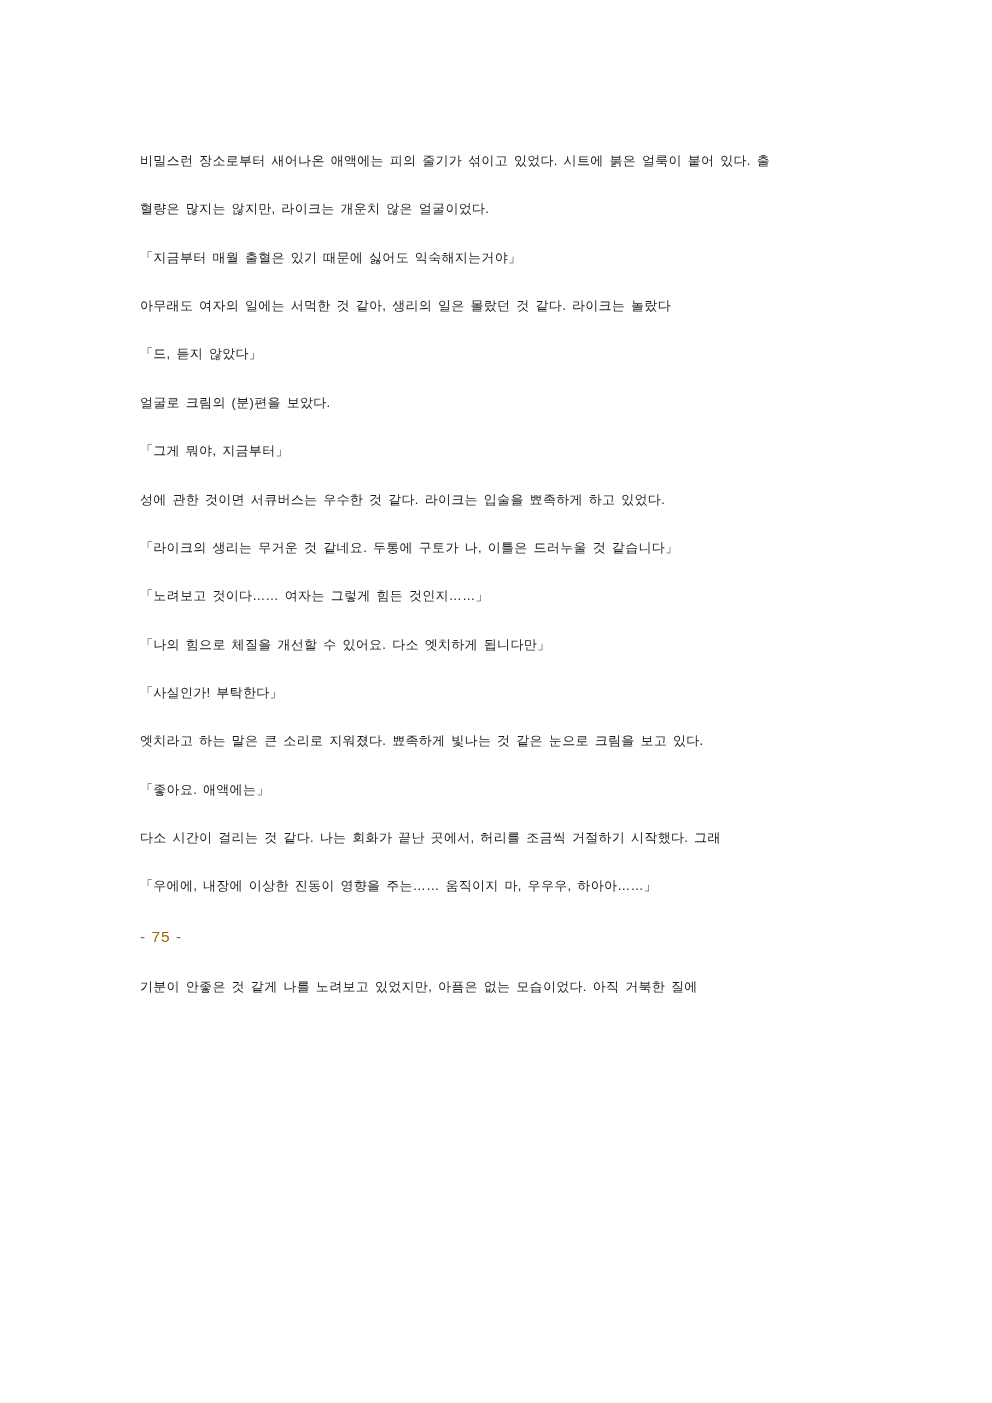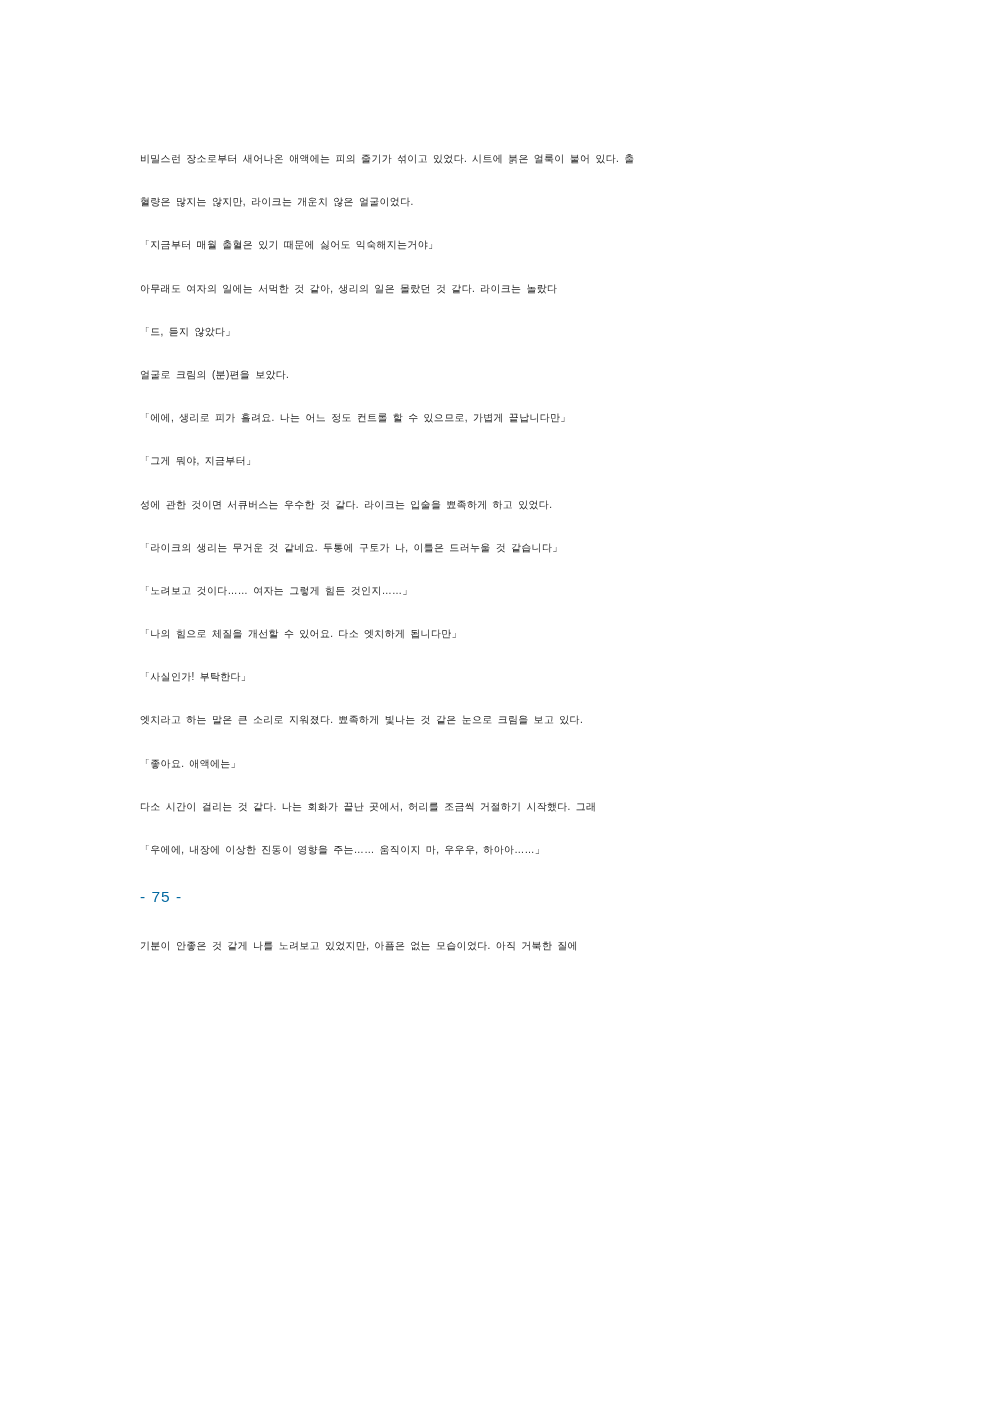--- a/index.html
+++ b/index.html
@@ -18,48 +18,47 @@
     position: relative;
     width: 992px;
     height: 1403px;
     box-sizing: border-box;
     padding: 150px 140px 0 140px;
   }
   .doc-body {
     width: 720px;
   }
   .para {
-    font-size: 10px;
+    font-size: 13px;
     line-height: 1.72;
     letter-spacing: 0.3px;
     word-spacing: 2px;
     text-align: justify;
     margin: 0 0 26px 0;
     color: #1c1c1c;
   }
   .page-number {
     font-size: 15.5px;
     line-height: 1.72;
     letter-spacing: 1px;
     margin: 0 0 26px 0;
-    color: #0369a1;
+    color: #a16207;
   }
 </style>
 </head>
 <body>
 
 <div class="page">
   <div class="doc-body">
     <p class="para">비밀스런 장소로부터 새어나온 애액에는 피의 줄기가 섞이고 있었다. 시트에 붉은 얼룩이 붙어 있다. 출</p>
     <p class="para">혈량은 많지는 않지만, 라이크는 개운치 않은 얼굴이었다.</p>
     <p class="para">「지금부터 매월 출혈은 있기 때문에 싫어도 익숙해지는거야」</p>
     <p class="para">아무래도 여자의 일에는 서먹한 것 같아, 생리의 일은 몰랐던 것 같다. 라이크는 놀랐다</p>
     <p class="para">「드, 듣지 않았다」</p>
     <p class="para">얼굴로 크림의 (분)편을 보았다.</p>
-    <p class="para">「에에, 생리로 피가 흘려요. 나는 어느 정도 컨트롤 할 수 있으므로, 가볍게 끝납니다만」</p>
     <p class="para">「그게 뭐야, 지금부터」</p>
     <p class="para">성에 관한 것이면 서큐버스는 우수한 것 같다. 라이크는 입술을 뾰족하게 하고 있었다.</p>
     <p class="para">「라이크의 생리는 무거운 것 같네요. 두통에 구토가 나, 이틀은 드러누울 것 같습니다」</p>
     <p class="para">「노려보고 것이다…… 여자는 그렇게 힘든 것인지……」</p>
     <p class="para">「나의 힘으로 체질을 개선할 수 있어요. 다소 엣치하게 됩니다만」</p>
     <p class="para">「사실인가! 부탁한다」</p>
     <p class="para">엣치라고 하는 말은 큰 소리로 지워졌다. 뾰족하게 빛나는 것 같은 눈으로 크림을 보고 있다.</p>
     <p class="para">「좋아요. 애액에는」</p>
     <p class="para">다소 시간이 걸리는 것 같다. 나는 회화가 끝난 곳에서, 허리를 조금씩 거절하기 시작했다. 그래</p>
     <p class="para">「우에에, 내장에 이상한 진동이 영향을 주는…… 움직이지 마, 우우우, 하아아……」</p>

